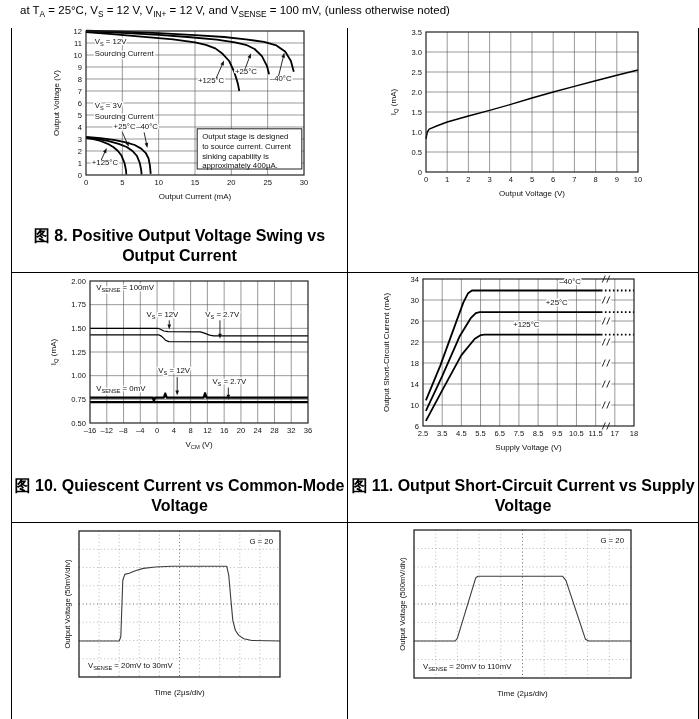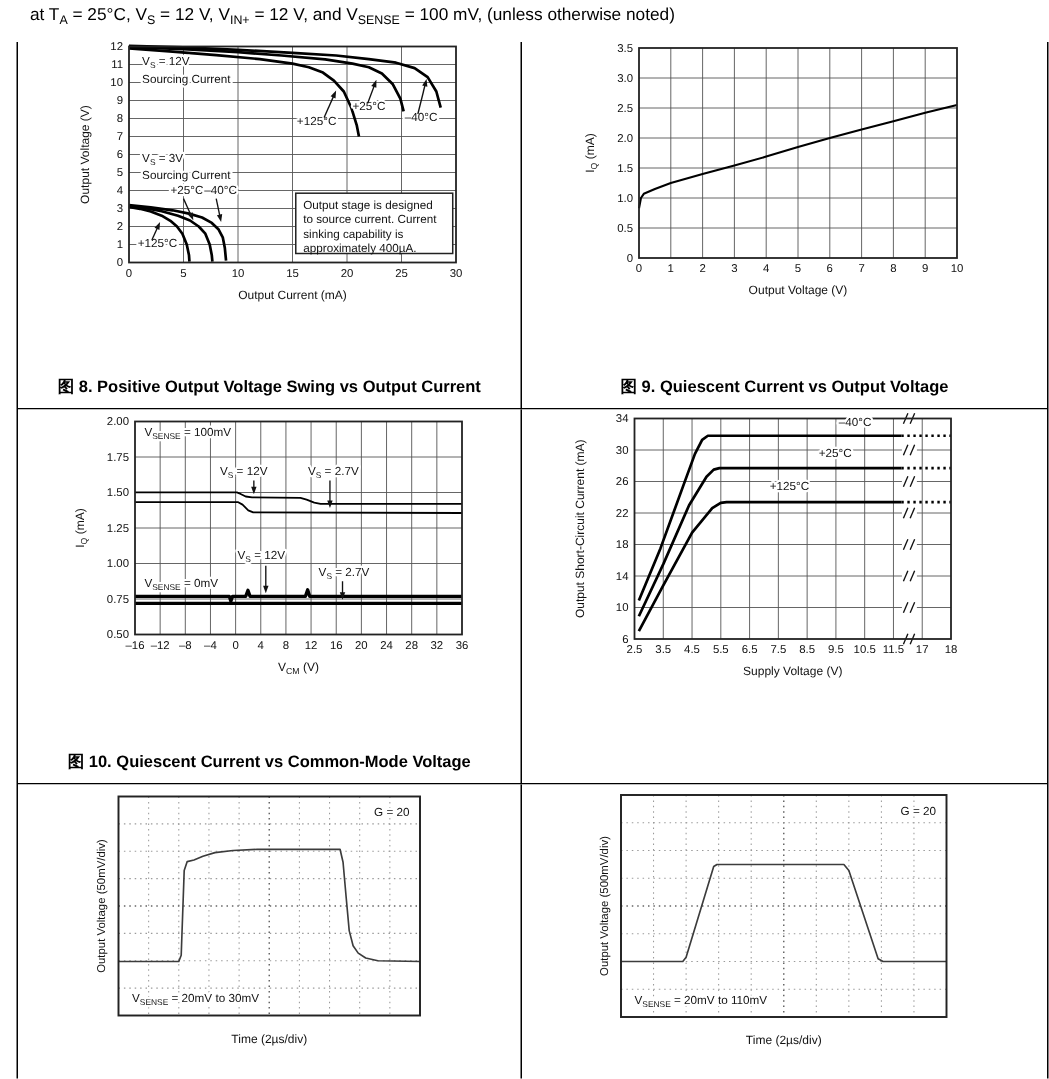--- a/index.html
+++ b/index.html
@@ -6,21 +6,21 @@
   body{width:699px;height:719px;position:relative;overflow:hidden;
        font-family:"Liberation Sans",sans-serif;color:#000;}
   .header{position:absolute;left:20px;top:4px;font-size:11.5px;color:#000;white-space:nowrap;}
   .header sub,.caption sub{font-size:72%;}
   .grid{position:absolute;left:11px;top:28px;display:grid;
         grid-template-columns:336px 350px;grid-template-rows:245px 250px 196px;
         border-left:1px solid #000;border-right:1px solid #000;}
   .cell{display:flex;flex-direction:column;overflow:hidden;background:#fff;}
   .colL{border-right:1px solid #000;}
   .rowB{border-bottom:1px solid #000;}
-  .caption{margin-top:auto;text-align:center;font-weight:bold;font-size:11px;
+  .caption{margin-top:auto;text-align:center;font-weight:bold;font-size:16px;
            padding-bottom:7px;letter-spacing:0px;}
   svg{display:block;flex:0 0 auto;}
   svg text{font-family:"Liberation Sans",sans-serif;fill:#111;}
   .halo{paint-order:stroke;stroke:#fff;stroke-width:3px;stroke-linejoin:round;}
 </style>
 </head>
 <body>
 
 <div class="header">at T<sub>A</sub> = 25°C, V<sub>S</sub> = 12 V, V<sub>IN+</sub> = 12 V, and V<sub>SENSE</sub> = 100 mV, (unless otherwise noted)</div>
 
@@ -136,21 +136,20 @@
         <text x="74" y="126.6" font-size="7.6" text-anchor="end"><tspan>0.5</tspan></text>
         <text x="74" y="106.6" font-size="7.6" text-anchor="end"><tspan>1.0</tspan></text>
         <text x="74" y="86.6" font-size="7.6" text-anchor="end"><tspan>1.5</tspan></text>
         <text x="74" y="66.6" font-size="7.6" text-anchor="end"><tspan>2.0</tspan></text>
         <text x="74" y="46.6" font-size="7.6" text-anchor="end"><tspan>2.5</tspan></text>
         <text x="74" y="26.6" font-size="7.6" text-anchor="end"><tspan>3.0</tspan></text>
         <text x="74" y="6.6" font-size="7.6" text-anchor="end"><tspan>3.5</tspan></text>
         <text x="184" y="168" font-size="8" text-anchor="middle"><tspan>Output Voltage (V)</tspan></text>
         <text x="48" y="74" font-size="8" text-anchor="middle" transform="rotate(-90 48 74)"><tspan>I</tspan><tspan dy="2" font-size="5.8">Q</tspan><tspan dy="-2"> (mA)</tspan></text>
       </svg>
-    <div class="caption">图 9. Quiescent Current vs Output Voltage</div>
   </div>
   <div class="cell colL rowB">
     <svg width="335" height="188" viewBox="0 0 335 188">
         <line x1="94.76923076923077" y1="8" x2="94.76923076923077" y2="150" stroke="#555555" stroke-width="0.6"></line>
         <line x1="111.53846153846155" y1="8" x2="111.53846153846155" y2="150" stroke="#555555" stroke-width="0.6"></line>
         <line x1="128.30769230769232" y1="8" x2="128.30769230769232" y2="150" stroke="#555555" stroke-width="0.6"></line>
         <line x1="145.0769230769231" y1="8" x2="145.0769230769231" y2="150" stroke="#555555" stroke-width="0.6"></line>
         <line x1="161.84615384615387" y1="8" x2="161.84615384615387" y2="150" stroke="#555555" stroke-width="0.6"></line>
         <line x1="178.61538461538464" y1="8" x2="178.61538461538464" y2="150" stroke="#555555" stroke-width="0.6"></line>
         <line x1="195.38461538461536" y1="8" x2="195.38461538461536" y2="150" stroke="#555555" stroke-width="0.6"></line>
@@ -277,20 +276,21 @@
         <text x="71" y="71.6" font-size="7.6" text-anchor="end"><tspan>22</tspan></text>
         <text x="71" y="50.6" font-size="7.6" text-anchor="end"><tspan>26</tspan></text>
         <text x="71" y="29.6" font-size="7.6" text-anchor="end"><tspan>30</tspan></text>
         <text x="71" y="8.6" font-size="7.6" text-anchor="end"><tspan>34</tspan></text>
         <text x="211.1909090909091" y="11.25" font-size="7.8" text-anchor="start" class="halo"><tspan>–40°C</tspan></text>
         <text x="197.76363636363638" y="31.724999999999994" font-size="7.8" text-anchor="start" class="halo"><tspan>+25°C</tspan></text>
         <text x="165.15454545454546" y="53.77500000000001" font-size="7.8" text-anchor="start" class="halo"><tspan>+125°C</tspan></text>
         <text x="180.5" y="177" font-size="8" text-anchor="middle"><tspan>Supply Voltage (V)</tspan></text>
         <text x="41" y="79.5" font-size="8" text-anchor="middle" transform="rotate(-90 41 79.5)"><tspan>Output Short-Circuit Current (mA)</tspan></text>
       </svg>
+    <div class="caption">图 11. Output Short-Circuit Current vs Supply Voltage</div>
   </div>
   <div class="cell colL">
     <svg width="335" height="178" viewBox="0 0 335 178">
         <line x1="87.1" y1="8" x2="87.1" y2="154" stroke="#9a9a9a" stroke-width="0.7" stroke-dasharray="1 2.6"></line>
         <line x1="107.2" y1="8" x2="107.2" y2="154" stroke="#9a9a9a" stroke-width="0.7" stroke-dasharray="1 2.6"></line>
         <line x1="127.3" y1="8" x2="127.3" y2="154" stroke="#9a9a9a" stroke-width="0.7" stroke-dasharray="1 2.6"></line>
         <line x1="147.4" y1="8" x2="147.4" y2="154" stroke="#9a9a9a" stroke-width="0.7" stroke-dasharray="1 2.6"></line>
         <line x1="167.5" y1="8" x2="167.5" y2="154" stroke="#666666" stroke-width="1" stroke-dasharray="1 2.6"></line>
         <line x1="187.6" y1="8" x2="187.6" y2="154" stroke="#9a9a9a" stroke-width="0.7" stroke-dasharray="1 2.6"></line>
         <line x1="207.7" y1="8" x2="207.7" y2="154" stroke="#9a9a9a" stroke-width="0.7" stroke-dasharray="1 2.6"></line>

